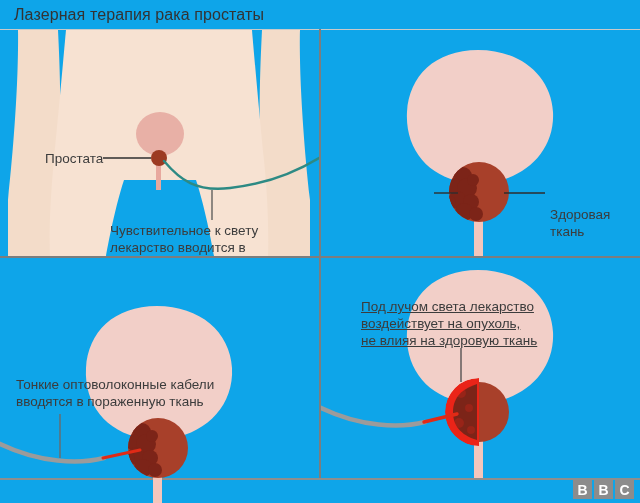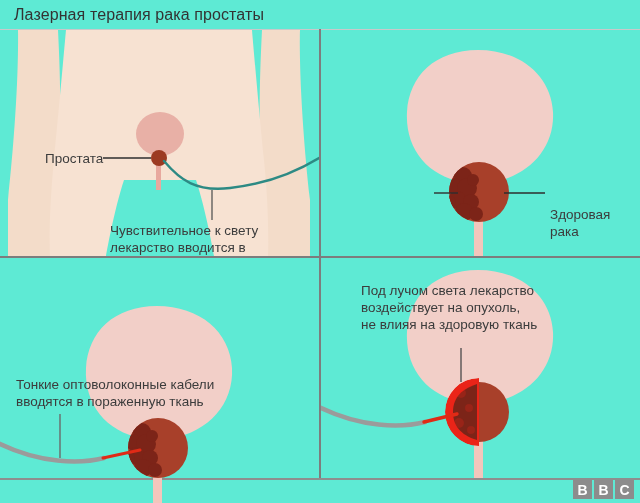--- a/index.html
+++ b/index.html
@@ -3,21 +3,21 @@
 <meta charset="utf-8">
 <style>
   * { margin:0; padding:0; box-sizing:border-box; }
   body {
     width:640px; height:503px;
     background:#ffffff;
     font-family:"Liberation Sans","DejaVu Sans",sans-serif;
     overflow:hidden;
     position:relative;
   }
-  #infographic { position:relative; width:640px; height:503px; background:#5eead4; }
+  #infographic { position:relative; width:640px; height:503px; background:#0ea5e9; }
 
   
   .title {
     position:absolute; left:14px; top:6px;
     font-size:16px; color:#333333; letter-spacing:0.1px;
     white-space:nowrap;
   }
 
   
   .rule { position:absolute; background:#8a8a8a; }
@@ -43,21 +43,21 @@
     color:#3c3c3c;
     white-space:pre;
   }
 
   
   #lbl-prostate   { left:45px;  top:120px; }
   #lbl-drug       { left:110px; top:192px; }
   #lbl-cancer     { left:12px;  top:176px; text-align:left; }
   #lbl-healthy    { left:229px; top:176px; }
   #lbl-fiber      { left:16px;  top:82px;  }
-  #lbl-beam       { left:40px;  top:24px;  }
+  #lbl-beam       { left:40px;  top:40px;text-decoration:underline;  }
 
   
   #bbc-logo {
     position:absolute; right:6px; bottom:4px;
     display:flex; gap:2px;
   }
   #bbc-logo .blk {
     width:19px; height:19px; background:#8c8c8c;
     color:#ffffff; font-size:14px; font-weight:bold;
     display:flex; align-items:center; justify-content:center;
@@ -129,21 +129,21 @@
         <circle cx="131" cy="142" r="6" fill="#7c2418"></circle>
         <circle cx="152" cy="150" r="6" fill="#7c2418"></circle>
         <circle cx="129" cy="172" r="6" fill="#7c2418"></circle>
       </g>
 
       <line x1="113" y1="163" x2="137" y2="163" stroke="#2e2e2e" stroke-width="1.4"></line>
       <line x1="183" y1="163" x2="224" y2="163" stroke="#2e2e2e" stroke-width="1.4"></line>
     </svg>
 
     <div class="lbl" id="lbl-healthy">Здоровая
-рака</div>
+ткань</div>
   </div>
 
   <div class="panel" id="panel-bl">
     <svg width="319" height="220" viewBox="0 0 319 220">
       <path d="M157,12 C200,12 230,38 232,74 C234,110 208,138 172,144
                C162,146 150,146 142,144 C106,138 84,110 86,74 C88,38 114,12 157,12 Z" fill="#f2cfc8"></path>
       <rect x="153" y="178" width="9" height="42" fill="#f3c6bc"></rect>
       <circle cx="158" cy="154" r="30" fill="#a8402a"></circle>
       <clipPath id="clip-bl">
           <circle cx="158" cy="154" r="30"></circle>

